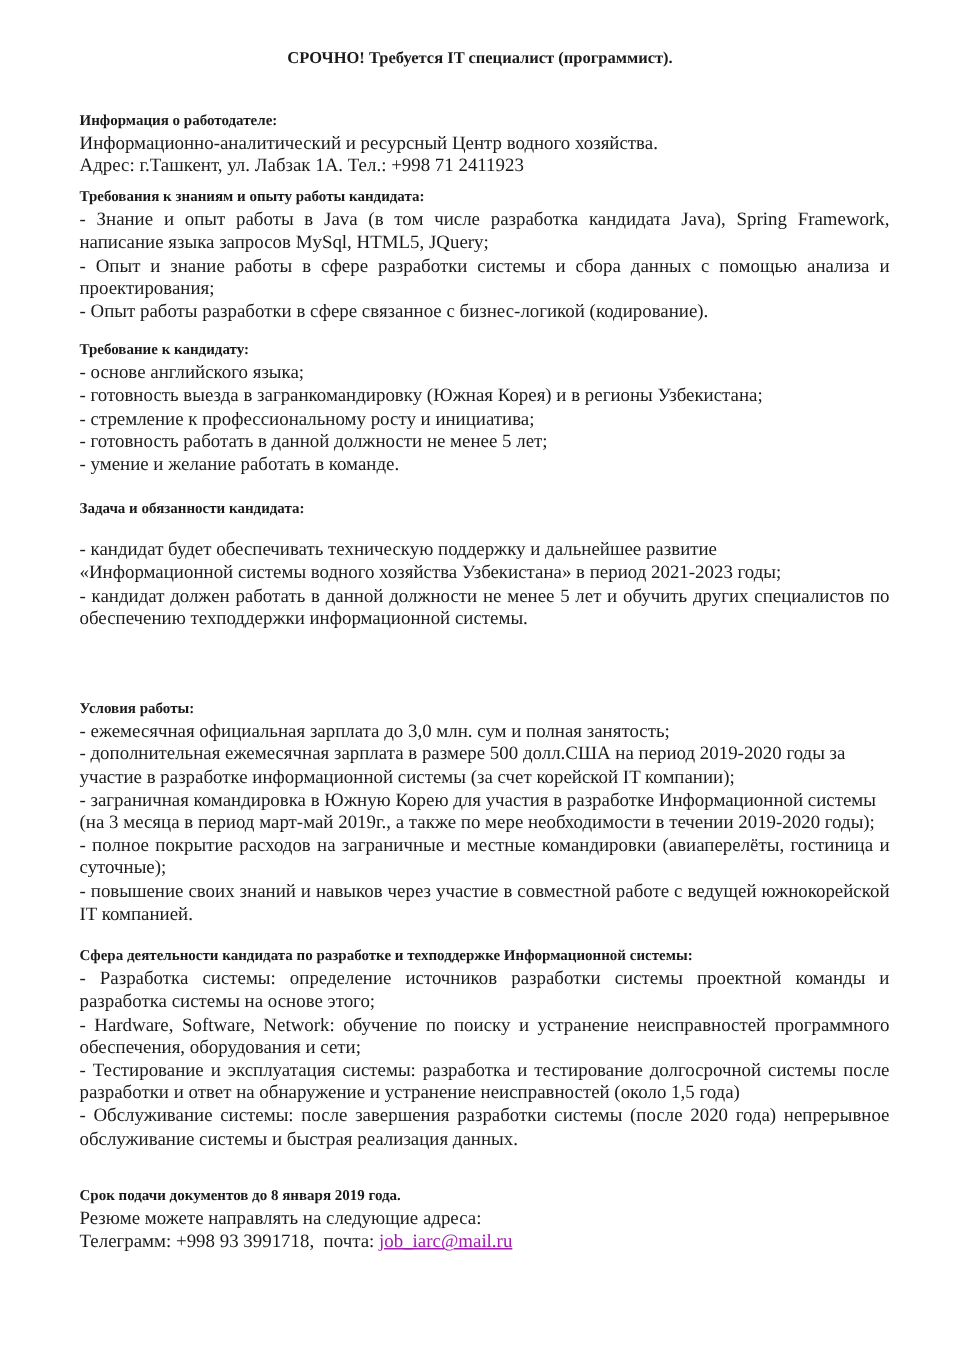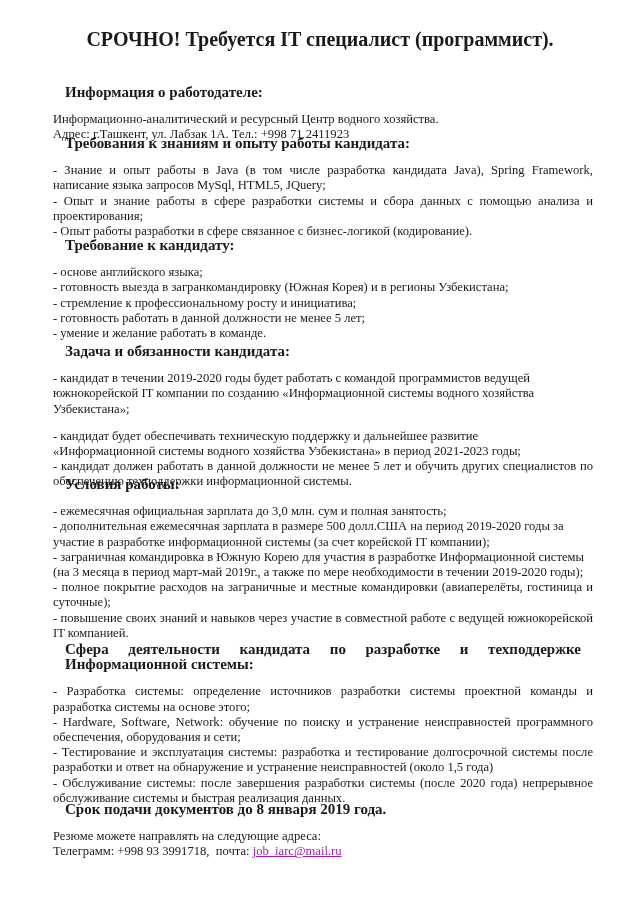--- a/index.html
+++ b/index.html
@@ -6,24 +6,24 @@
   body {
     width: 640px; height: 906px; overflow: hidden;
     font-family: "Liberation Serif", "DejaVu Serif", serif;
     color: #1a1a1a;
     font-size: 12.6px;
     line-height: 15.2px;
   }
   .page { position: relative; width: 640px; height: 906px; }
   .title {
     position: absolute; top: 30px; left: 0; width: 640px;
-    text-align: center; font-weight: bold; font-size: 20px; line-height: 18px;
+    text-align: center; font-weight: bold; font-size: 11px; line-height: 18px;
   }
   .section { position: absolute; left: 53px; width: 540px; }
-  .section h2 { margin: 12px; font-size: 15px; font-weight: bold; line-height: 15.2px; }
+  .section h2 { margin: 0; font-size: 10px; font-weight: bold; line-height: 15.2px; }
   .section p { margin: 0; }
   .justify { text-align: justify; text-align-last: left; }
   .link { color: #a21caf; text-decoration: underline; }
 </style>
 </head>
 <body>
 
 <div class="page">
 
   <div class="title">СРОЧНО!  Требуется IT специалист (программист).</div>
@@ -45,21 +45,20 @@
     <h2>Требование к кандидату:</h2>
     <p>- основе английского языка;</p>
     <p>- готовность выезда в загранкомандировку (Южная Корея) и в регионы Узбекистана;</p>
     <p>- стремление к профессиональному росту и инициатива;</p>
     <p>- готовность работать в данной должности не менее 5 лет;</p>
     <p>- умение и желание работать в команде.</p>
   </div>
 
   <div class="section" style="top:332px;">
     <h2>Задача и обязанности кандидата:</h2>
-    <p style="padding-right:50px;">- кандидат в течении 2019-2020 годы будет работать с командой программистов ведущей южнокорейской IT компании по созданию «Информационной системы водного хозяйства Узбекистана»;</p>
     <p style="padding-right:30px;margin-top:12px;">- кандидат будет обеспечивать техническую поддержку и дальнейшее развитие «Информационной системы водного хозяйства Узбекистана» в период 2021-2023 годы;</p>
     <p class="justify">- кандидат должен работать в данной должности не менее 5 лет и обучить других специалистов по обеспечению техподдержки информационной системы.</p>
   </div>
 
   <div class="section" style="top:465px;">
     <h2>Условия работы:</h2>
     <p>- ежемесячная официальная зарплата до 3,0 млн. сум и полная занятость;</p>
     <p>- дополнительная ежемесячная зарплата в размере 500 долл.США на период 2019-2020 годы за участие в разработке информационной системы (за счет корейской IT компании);</p>
     <p>- заграничная командировка в Южную Корею для участия в разработке Информационной системы (на 3 месяца в период март-май 2019г., а также по мере необходимости в течении 2019-2020 годы);</p>
     <p class="justify">- полное покрытие расходов на заграничные и местные командировки (авиаперелёты, гостиница и суточные);</p>

